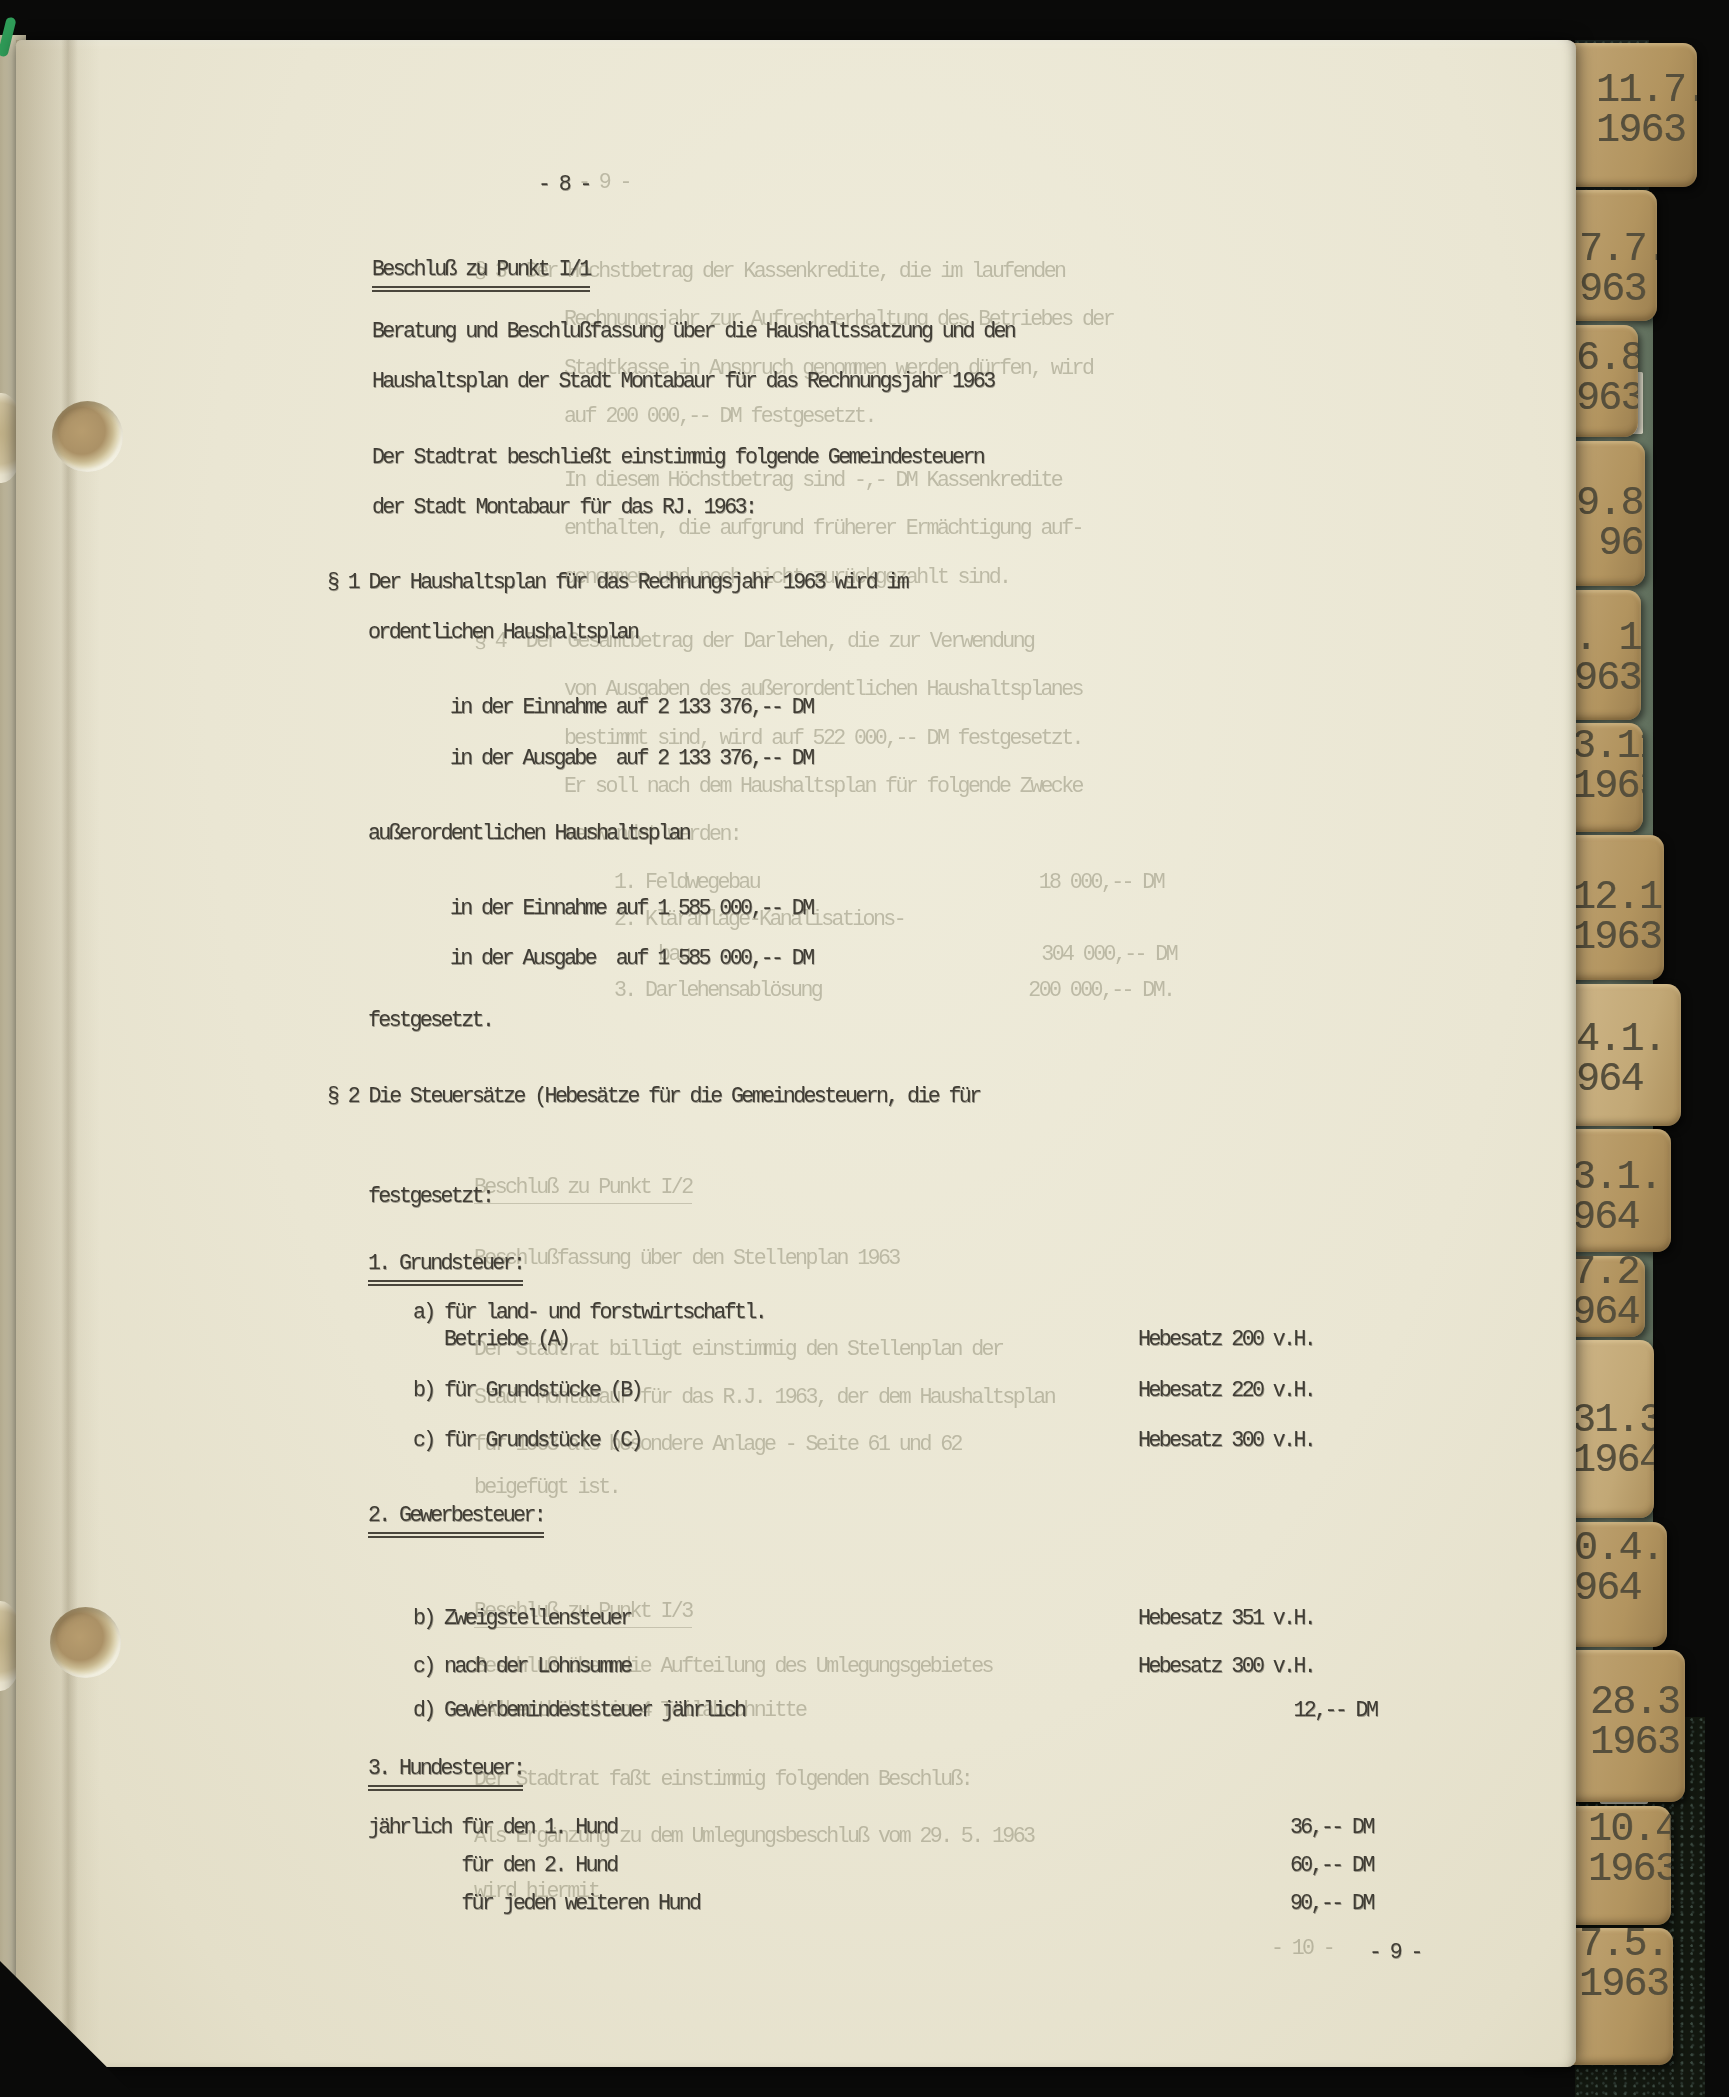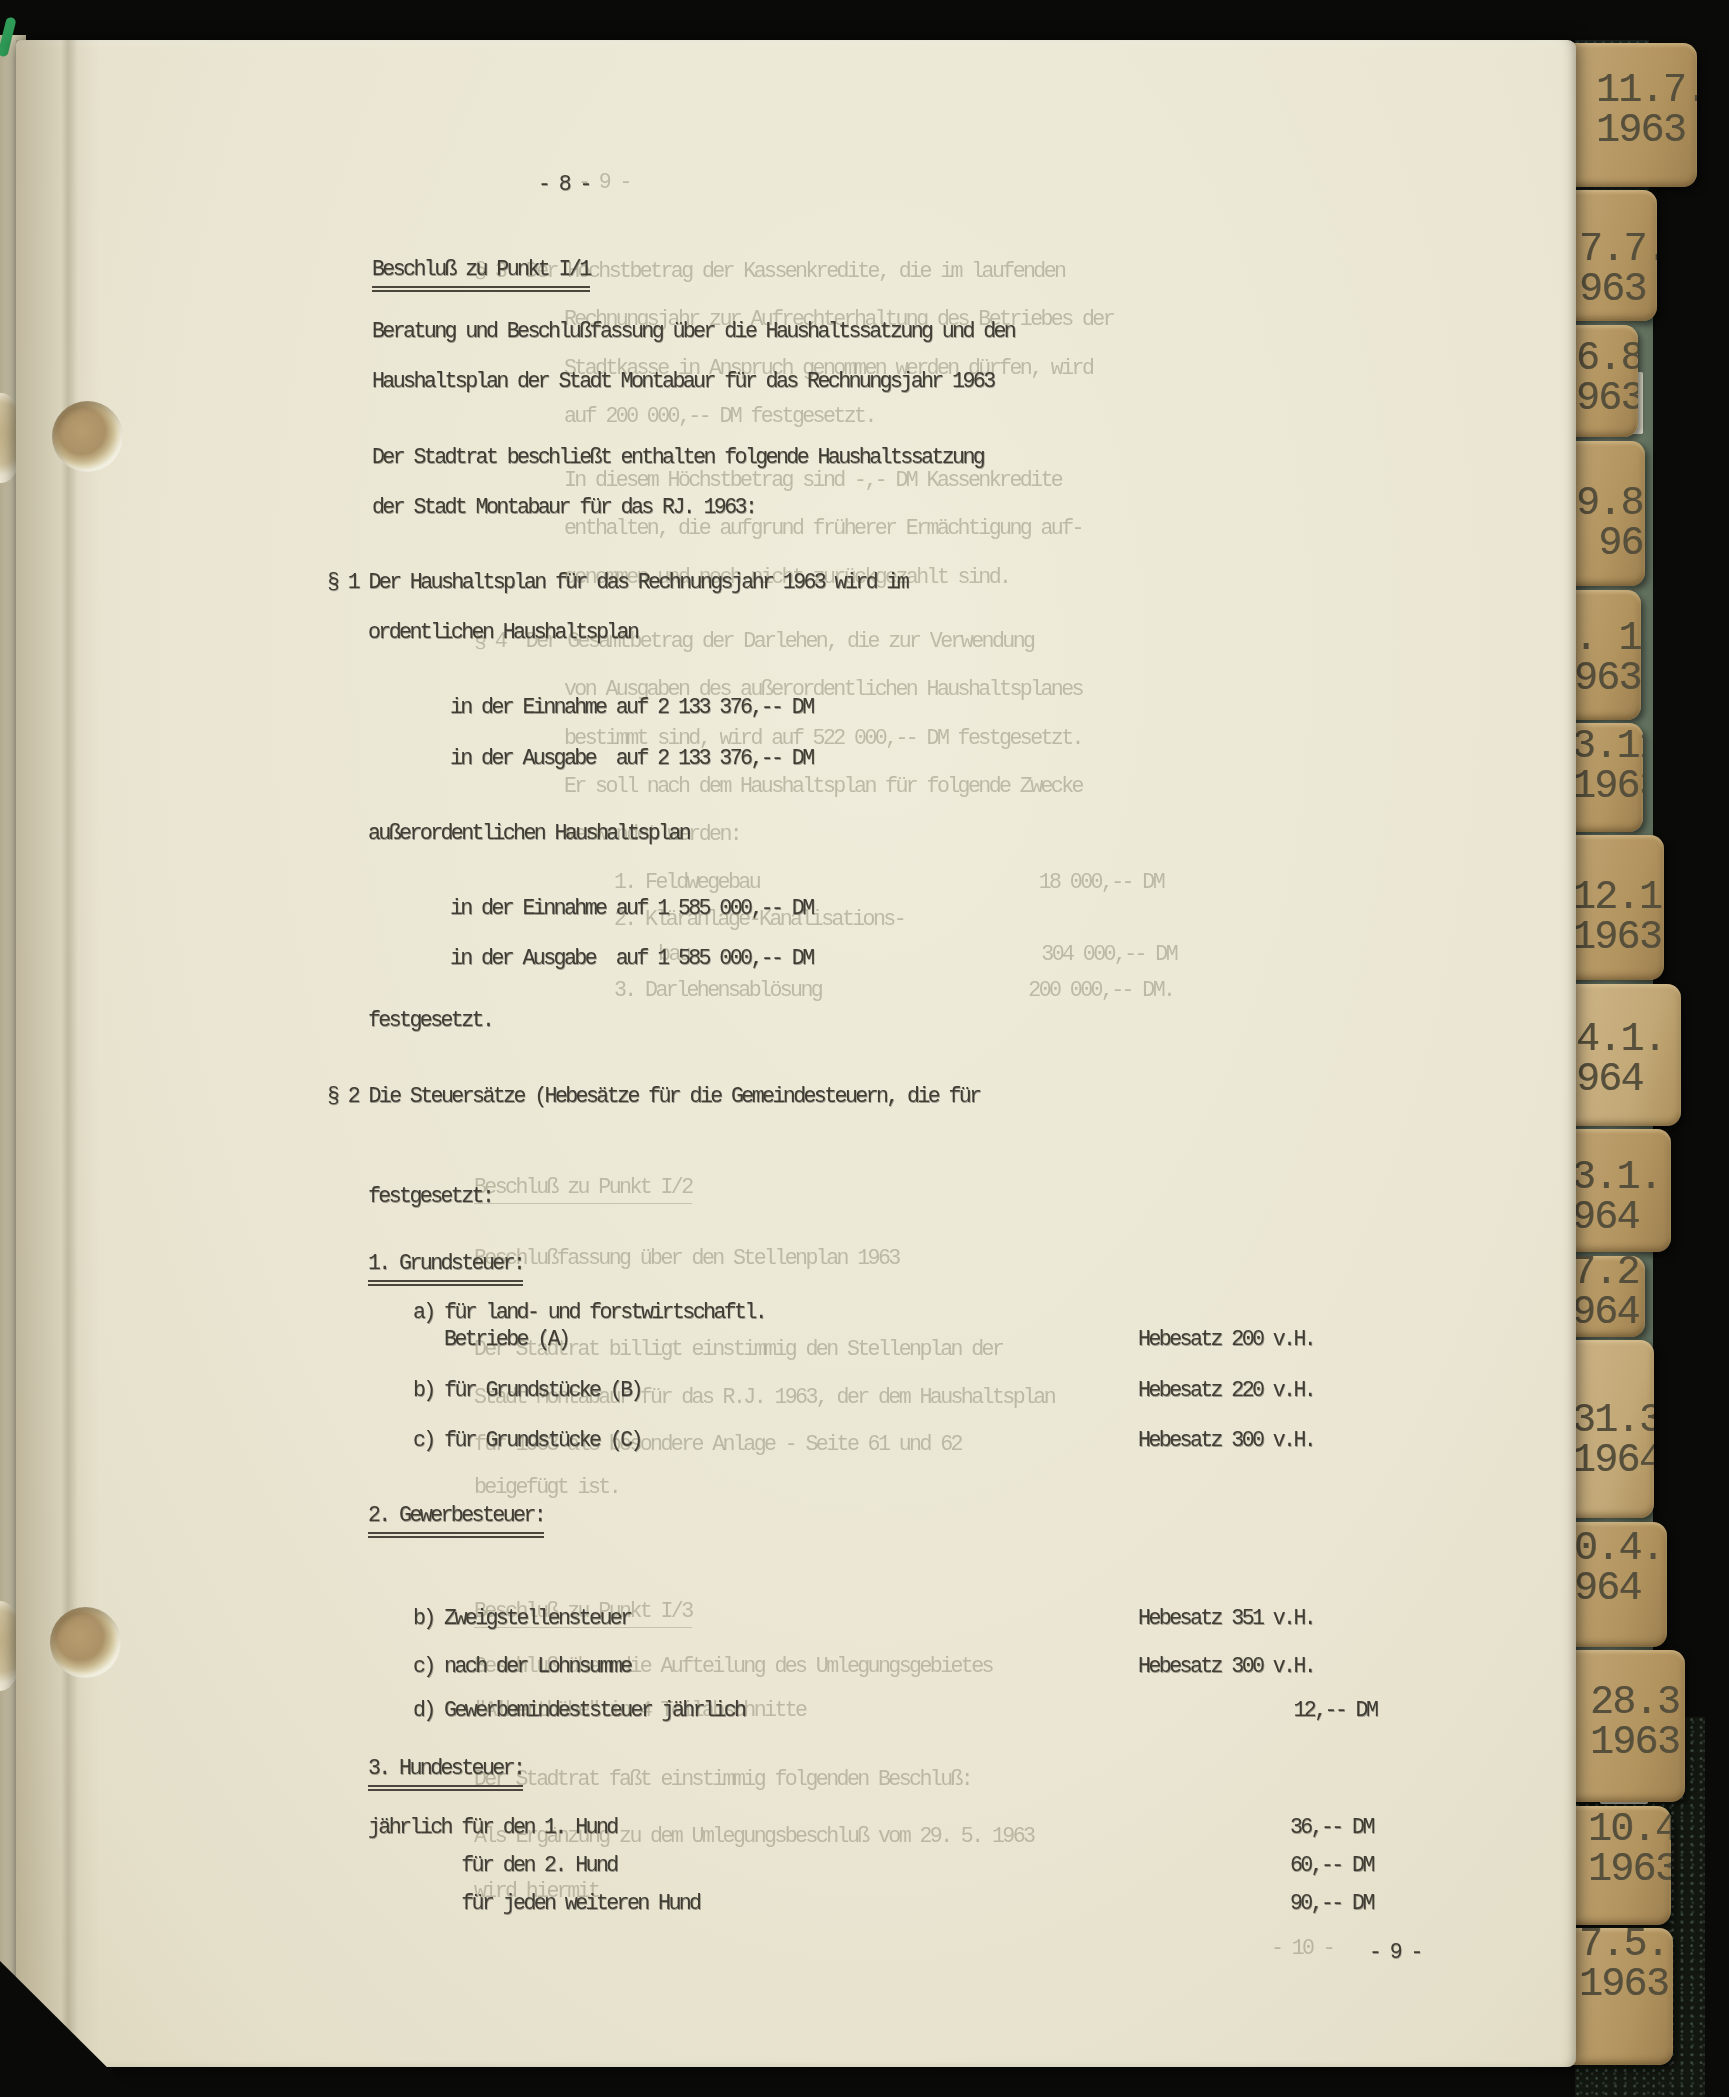--- a/index.html
+++ b/index.html
@@ -151,21 +151,21 @@
     <div class="ghost" style="left: 474px; top: 1653px;">Beschluß über die Aufteilung des Umlegungsgebietes</div>
     <div class="ghost" style="left: 474px; top: 1697px;">"Alberthöhe" in 4 Teilabschnitte</div>
     <div class="ghost" style="left: 474px; top: 1766px;">Der Stadtrat faßt einstimmig folgenden Beschluß:</div>
     <div class="ghost" style="left: 474px; top: 1823px;">Als Ergänzung zu dem Umlegungsbeschluß vom 29. 5. 1963</div>
     <div class="ghost" style="left: 474px; top: 1878px;">wird hiermit</div>
     <div class="ghost" style="left: 1271px; top: 1935px;">- 10 -</div>
     <div class="typed" style="left: 538px; top: 171px;">- 8 -</div>
     <div class="typed ul2" style="left: 372px; top: 256px;">Beschluß zu Punkt I/1</div>
     <div class="typed" style="left: 372px; top: 318px;">Beratung und Beschlußfassung über die Haushaltssatzung und den</div>
     <div class="typed" style="left: 372px; top: 368px; text-align: right;">Haushaltsplan der Stadt Montabaur für das Rechnungsjahr 1963</div>
-    <div class="typed" style="left: 372px; top: 444px;">Der Stadtrat beschließt enthalten folgende Haushaltssatzung</div>
+    <div class="typed" style="left: 372px; top: 444px;">Der Stadtrat beschließt einstimmig folgende Gemeindesteuern</div>
     <div class="typed" style="left: 372px; top: 494px;">der Stadt Montabaur für das RJ. 1963:</div>
     <div class="typed" style="left: 327px; top: 569px;">§ 1 Der Haushaltsplan für das Rechnungsjahr 1963 wird im</div>
     <div class="typed" style="left: 368px; top: 619px;">ordentlichen Haushaltsplan</div>
     <div class="typed" style="left: 450px; top: 694px;">in der Einnahme auf 2 133 376,-- DM</div>
     <div class="typed" style="left: 450px; top: 745px;">in der Ausgabe  auf 2 133 376,-- DM</div>
     <div class="typed" style="left: 368px; top: 820px;">außerordentlichen Haushaltsplan</div>
     <div class="typed" style="left: 450px; top: 895px;">in der Einnahme auf 1 585 000,-- DM</div>
     <div class="typed" style="left: 450px; top: 945px;">in der Ausgabe  auf 1 585 000,-- DM</div>
     <div class="typed" style="left: 368px; top: 1007px;">festgesetzt.</div>
     <div class="typed" style="left: 327px; top: 1083px;">§ 2 Die Steuersätze (Hebesätze für die Gemeindesteuern, die für</div>

